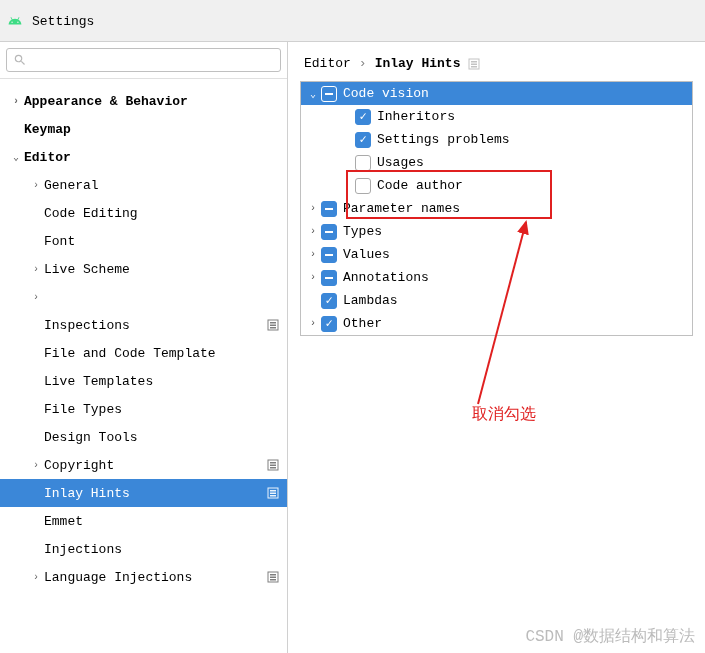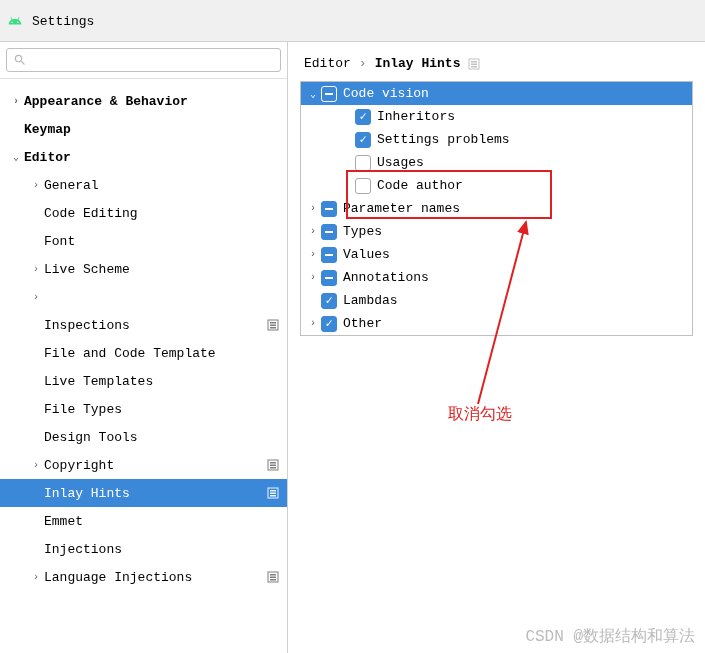--- a/index.html
+++ b/index.html
@@ -36,21 +36,21 @@
 .checkbox { width: 16px; height: 16px; border: 1px solid #aaa; border-radius: 3px; margin-right: 6px; display: inline-flex; align-items: center; justify-content: center; background: #fff; flex-shrink: 0; }
 .checkbox.checked { background: #3b87d8; border-color: #3b87d8; }
 .checkbox.checked::after { content: "✓"; color: #fff; font-size: 12px; font-weight: bold; line-height: 1; }
 .checkbox.partial { background: #3b87d8; border-color: #3b87d8; }
 .checkbox.partial::after { content: ""; width: 8px; height: 2px; background: #fff; display: block; }
 .opt-row.selected .checkbox { border-color: #fff; }
 .opt-label { }
 .od0 { padding-left: 4px; }
 .od1 { padding-left: 38px; }
 .red-box { position: absolute; border: 2px solid #e02020; pointer-events: none; }
-.annot { position: absolute; color: #e02020; font-family: sans-serif; font-size: 16px; }
+.annot { position: absolute; color: #e02020; font-family: sans-serif; font-size: 16px; margin-left: 24px; }
 .arrow-line { position: absolute; pointer-events: none; }
 .watermark { position: absolute; bottom: 6px; right: 10px; color: #bbb; font-family: Liberation Mono, monospace; font-size: 16px; }
 </style>
 </head>
 <body>
 
 <div class="titlebar">
   <span class="android-icon">
     <svg viewBox="0 0 24 24">
         <path fill="#3ddc84" d="M17.6 9.48l1.84-3.18c.16-.31.04-.69-.26-.85a.637.637 0 0 0-.83.22l-1.88 3.24a11.463 11.463 0 0 0-8.94 0L5.65 5.67a.637.637 0 0 0-.83-.22c-.3.16-.42.54-.26.85L6.4 9.48C3.3 11.25 1.28 14.44 1 18h22c-.28-3.56-2.3-6.75-5.4-8.52zM7 15.25a1.25 1.25 0 1 1 0-2.5 1.25 1.25 0 0 1 0 2.5zm10 0a1.25 1.25 0 1 1 0-2.5 1.25 1.25 0 0 1 0 2.5z"></path>

